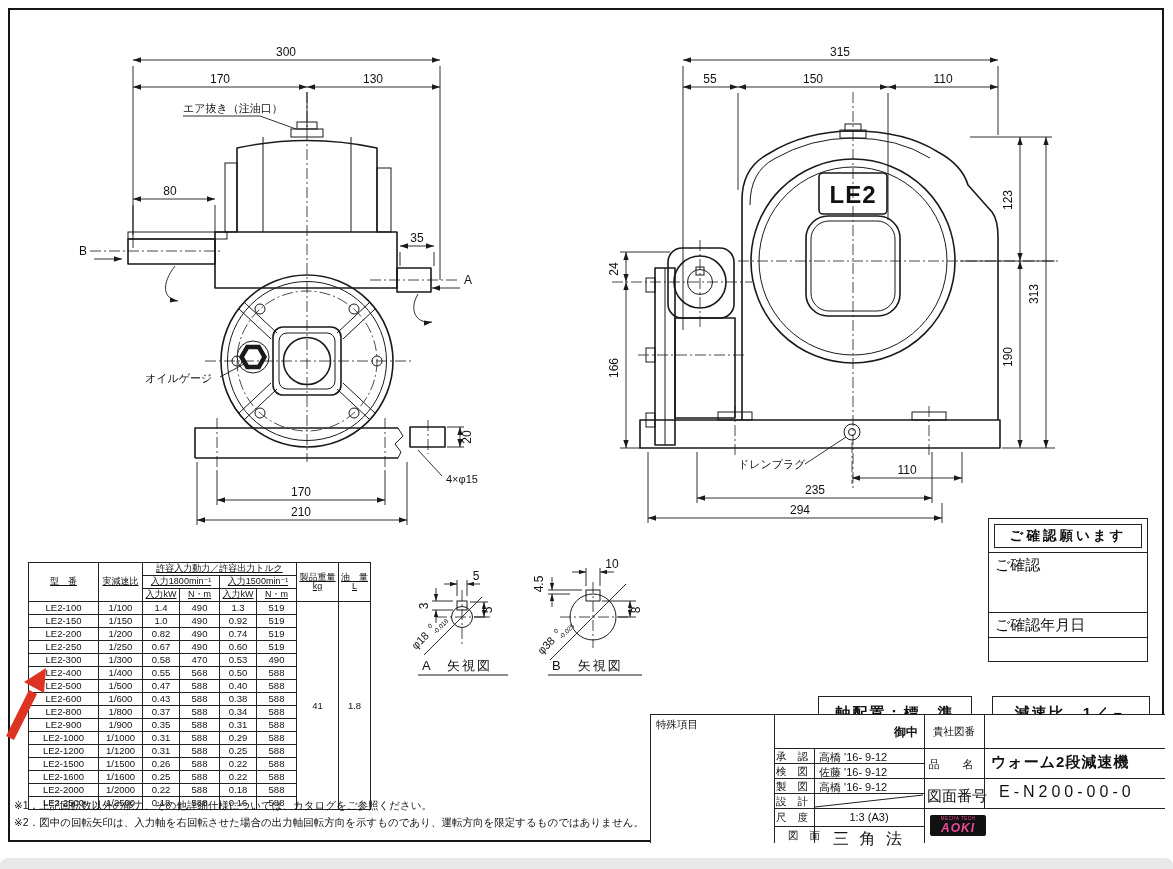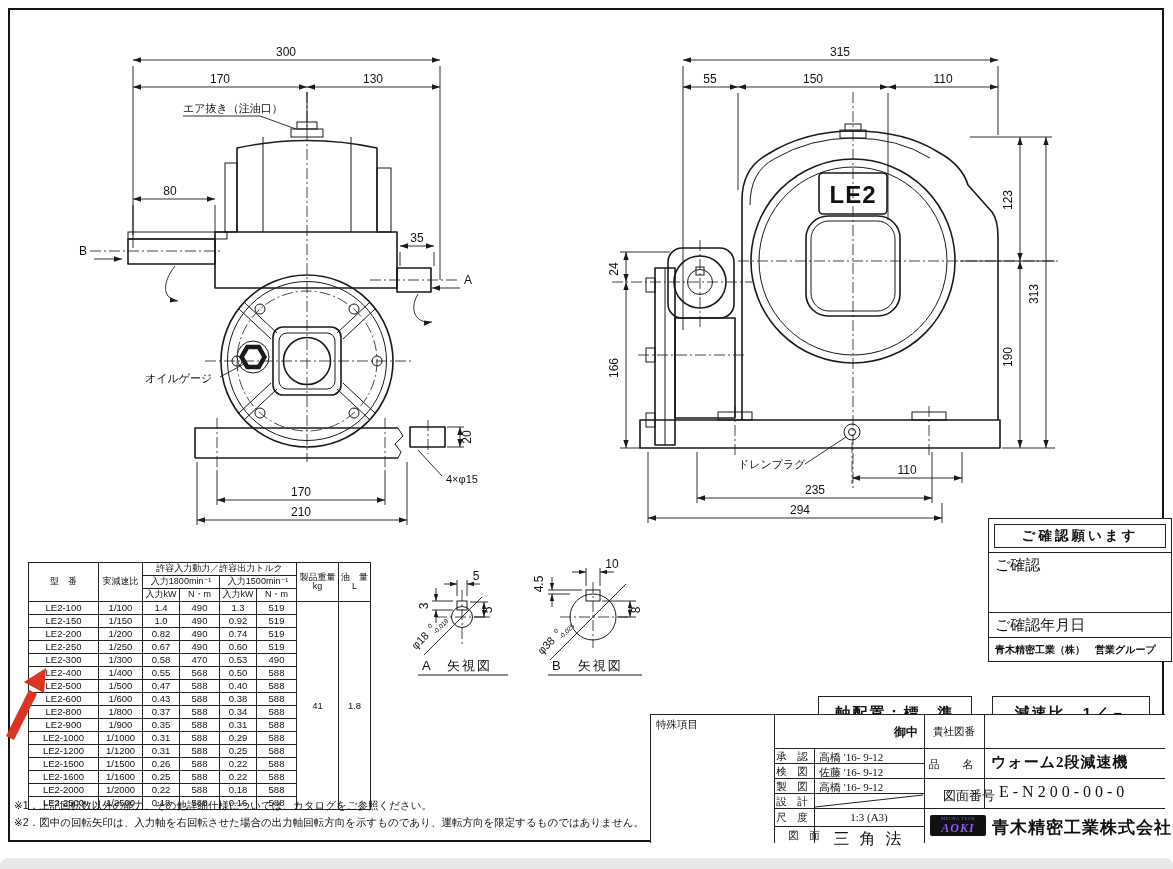--- a/index.html
+++ b/index.html
@@ -11,40 +11,40 @@
   .ol{fill:none;stroke:#1a1a1a;stroke-width:1.6;stroke-linejoin:round;}
   .tl{fill:none;stroke:#1a1a1a;stroke-width:1;}
   .dl{fill:none;stroke:#1a1a1a;stroke-width:0.9;}
   .cl{fill:none;stroke:#1a1a1a;stroke-width:0.8;stroke-dasharray:11 3 2 3;}
   .dt{font-size:12px;fill:#111;text-anchor:middle;}
   .lbl{font-size:11px;fill:#111;}
   
   .spec{position:absolute;left:28px;top:562px;border-collapse:collapse;table-layout:fixed;background:#fff;}
   .spec th,.spec td{border:1px solid #222;font-size:9.5px;font-weight:normal;text-align:center;
         padding:0 1px;height:12px;line-height:1.05;white-space:nowrap;}
-  .spec thead th{font-size:9px;}
+  .spec thead th{font-size:9px;text-decoration:underline;}
   
   .note{position:absolute;left:14px;font-size:10.5px;white-space:nowrap;}
   
-  .confirm{position:absolute;left:988px;top:518px;width:158px;height:142px;border:1.5px solid #222;background:#fff;padding-left:24px;}
+  .confirm{position:absolute;left:988px;top:518px;width:158px;height:142px;border:1.5px solid #222;background:#fff;}
   .confirm-title{position:absolute;left:5px;top:5px;right:5px;border:1.5px solid #222;text-align:center;
         font-size:13.5px;font-weight:bold;letter-spacing:3px;padding:2px 0;}
   .c-line{position:absolute;left:0;right:0;border-top:1px solid #222;}
   .c-lab{position:absolute;left:6px;font-size:15px;}
   
   .cfg{position:absolute;border:1.5px solid #222;font-size:15px;font-weight:bold;
        display:flex;align-items:center;justify-content:center;letter-spacing:2px;background:#fff;margin-top:24px;}
   
-  .tb{position:absolute;left:650px;top:714px;width:514px;height:128px;border-top:1.5px solid #222;border-left:1.5px solid #222;background:#fff;font-family:Liberation Serif, serif;}
+  .tb{position:absolute;left:650px;top:714px;width:514px;height:128px;border-top:1.5px solid #222;border-left:1.5px solid #222;background:#fff;}
   .tb .vl,.tb .hl{position:absolute;background:#222;}
   .tb .vl{width:1px;}
   .tb .hl{height:1px;}
   .tb .cell{position:absolute;font-size:10.5px;white-space:nowrap;}
   .tb .lab{letter-spacing:4px;text-align:center;}
-  .aoki{position:absolute;background:#111;color:#8b5cf6;border-radius:2px;
+  .aoki{position:absolute;background:#111;color:#ec4899;border-radius:2px;
         display:flex;flex-direction:column;align-items:center;justify-content:center;line-height:1;}
   .aoki .s1{font-size:4.5px;letter-spacing:.5px;}
   .aoki .s2{font-size:12px;font-weight:bold;font-style:italic;letter-spacing:1px;}
 </style>
 </head>
 <body>
 
 <div class="page">
   <div class="frame"></div>
 
@@ -502,21 +502,20 @@
   <div class="note" style="top:799px">※1．上記回転数以外の能力、その他詳細仕様については、カタログをご参照ください。</div>
   <div class="note" style="top:816px">※2．図中の回転矢印は、入力軸を右回転させた場合の出力軸回転方向を示すものであり、運転方向を限定するものではありません。</div>
 
   <div class="confirm">
     <div class="confirm-title">ご確認願います</div>
     <div class="c-line" style="top:33px"></div>
     <div class="c-lab" style="top:37px">ご確認</div>
     <div class="c-line" style="top:93px"></div>
     <div class="c-lab" style="top:97px">ご確認年月日</div>
     <div class="c-line" style="top:118px"></div>
-    <div class="c-lab" style="top:124px;font-size:10px;font-weight:bold">青木精密工業（株）　営業グループ</div>
   </div>
 
   <div class="cfg" style="left:818px;top:672px;width:152px;height:32px">軸配置：標　準</div>
   <div class="cfg" style="left:992px;top:672px;width:156px;height:32px">減速比　1／－</div>
 
   <div class="tb">
     <div class="vl" style="left:123px;top:0;height:128px"></div>
     <div class="vl" style="left:273px;top:0;height:128px"></div>
     <div class="vl" style="left:333px;top:0;height:93px"></div>
     <div class="vl" style="left:163px;top:33px;height:95px"></div>
@@ -541,24 +540,23 @@
     <div class="cell lab" style="left:123px;top:65px;width:40px">製 図</div>
     <div class="cell" style="left:168px;top:65px;font-size:11px">高橋 '16- 9-12</div>
     <div class="cell lab" style="left:123px;top:80px;width:40px">設 計</div>
     <div class="cell lab" style="left:123px;top:96px;width:40px">尺 度</div>
     <div class="cell" style="left:163px;top:96px;width:110px;text-align:center;font-size:11px">1:3 (A3)</div>
     <div class="cell lab" style="left:135px;top:114px;width:40px">図 面</div>
     <div class="cell" style="left:163px;top:114px;width:110px;text-align:center;font-size:16px;letter-spacing:3px">三 角 法</div>
 
     <div class="cell" style="left:273px;top:42px;width:60px;text-align:center;font-size:11px;letter-spacing:6px">品　名</div>
     <div class="cell" style="left:340px;top:38px;font-size:15px;font-weight:bold;letter-spacing:1px">ウォーム2段減速機</div>
-    <div class="cell" style="left:292px;top:72px;font-size:13px">図面番号</div>
+    <div class="cell" style="left:276px;top:72px;font-size:15px">図面番号</div>
     <div class="cell" style="left:348px;top:68px;font-size:16px;letter-spacing:4px">E-N200-00-0</div>
 
     <div class="aoki" style="left:279px;top:100px;width:56px;height:21px">
       <span class="s1">MECHA TECH</span>
       <span class="s2">AOKI</span>
     </div>
-    <div class="cell" style="left:341px;top:101px;font-size:17px;font-weight:bold;letter-spacing:1px">青木精密工業株式会社</div>
   </div>
 
   <div class="gray-bar"></div>
 </div>
 
 </body></html>

